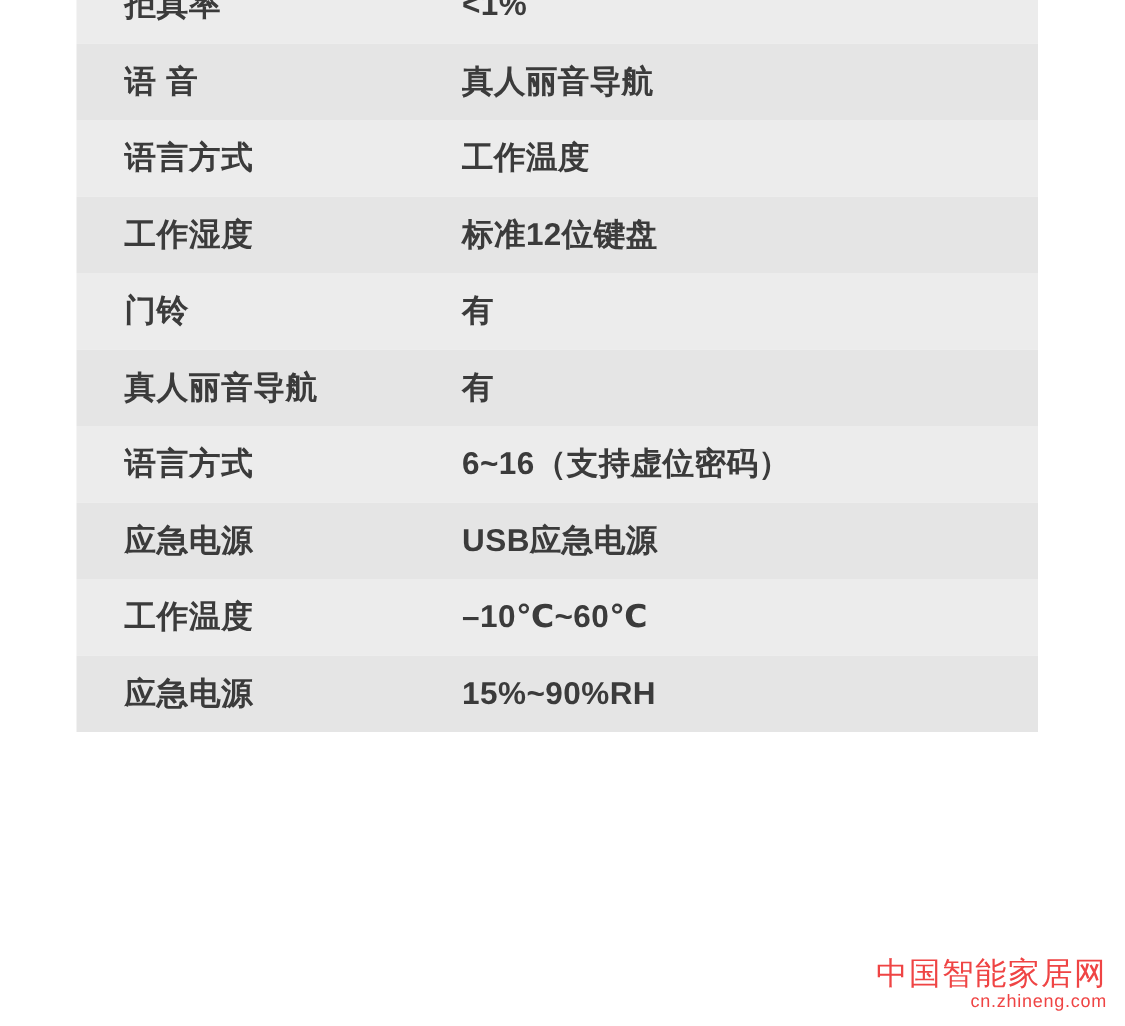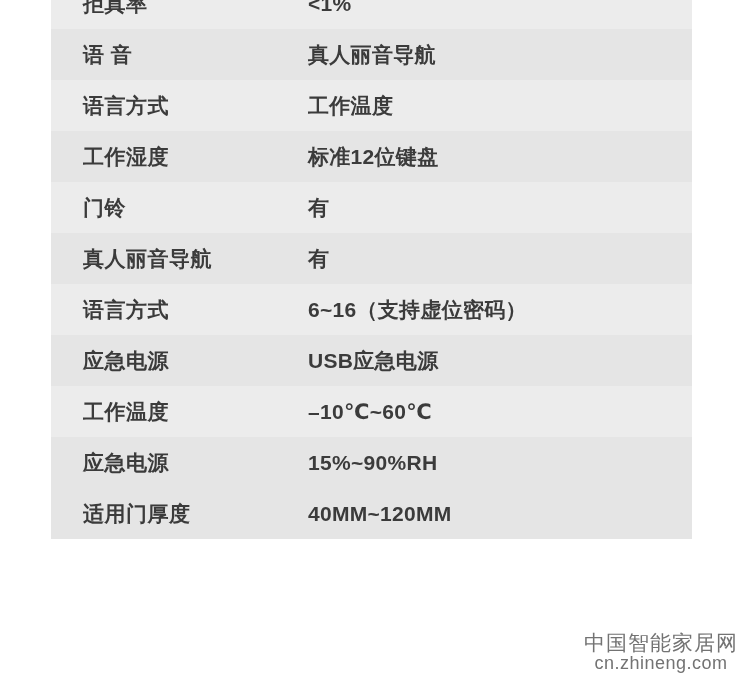--- a/index.html
+++ b/index.html
@@ -50,36 +50,35 @@
     padding-left: 4px;
     box-sizing: border-box;
     font-weight: bold;
     letter-spacing: 0.3px;
   }
   .watermark {
     position: absolute;
     right: 12px;
     bottom: 10px;
     text-align: right;
-    color: #737373;
+    color: #ef4444;
     user-select: none;
     pointer-events: none;
   }
   .watermark .wm-cn {
     font-size: 21px;
     letter-spacing: 1px;
     line-height: 1.1;
     display: block;
   }
   .watermark .wm-en {
-    font-size: 18px;
+    font-size: 12px;
     letter-spacing: 0.5px;
     line-height: 1.1;
     display: block;
-    text-align: center;
   }
 </style>
 </head>
 <body>
 
 <table class="spec-table">
   <tbody>
     <tr class="odd-row">
       <td class="label-cell">拒真率</td>
       <td class="value-cell">&lt;1%</td>
@@ -113,23 +112,19 @@
       <td class="value-cell">USB应急电源</td>
     </tr>
     <tr class="odd-row">
       <td class="label-cell">工作温度</td>
       <td class="value-cell">–10℃~60℃</td>
     </tr>
     <tr class="even-row">
       <td class="label-cell">应急电源</td>
       <td class="value-cell">15%~90%RH</td>
     </tr>
-    <tr class="even-row">
-      <td class="label-cell">适用门厚度</td>
-      <td class="value-cell">40MM~120MM</td>
-    </tr>
   </tbody>
 </table>
 
 <div class="watermark">
   <span class="wm-cn">中国智能家居网</span>
   <span class="wm-en">cn.zhineng.com</span>
 </div>
 
 </body></html>

